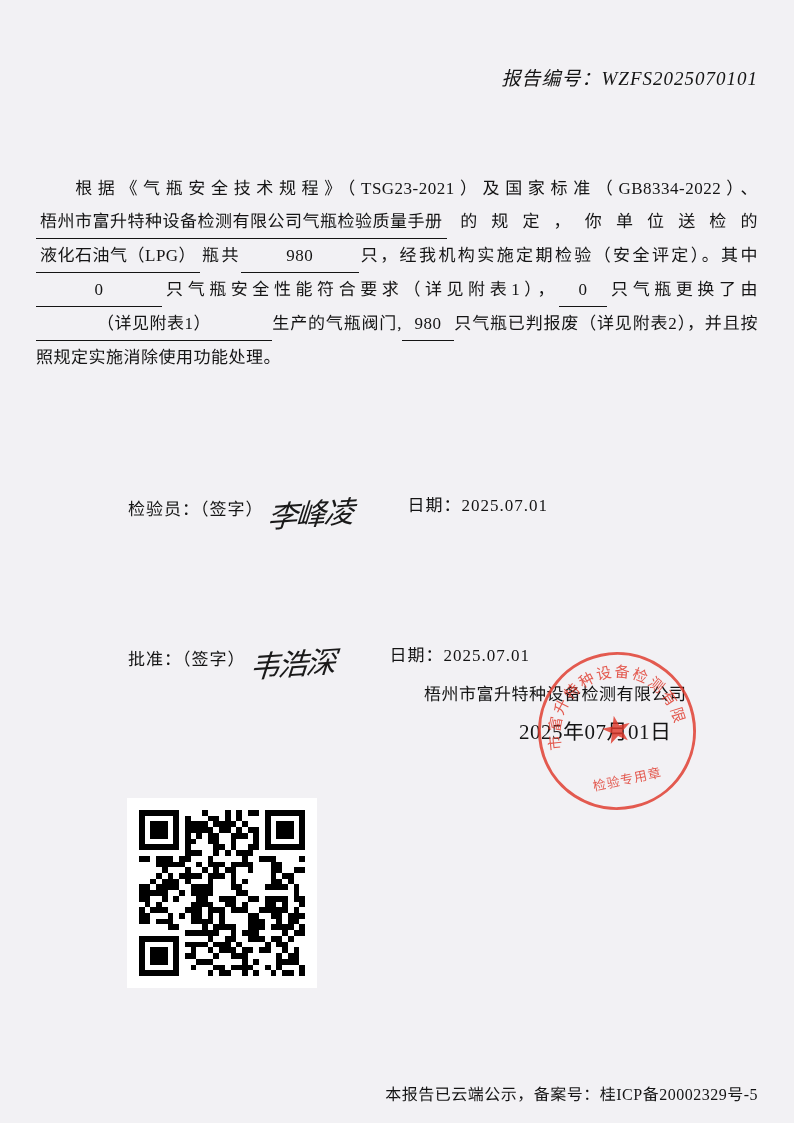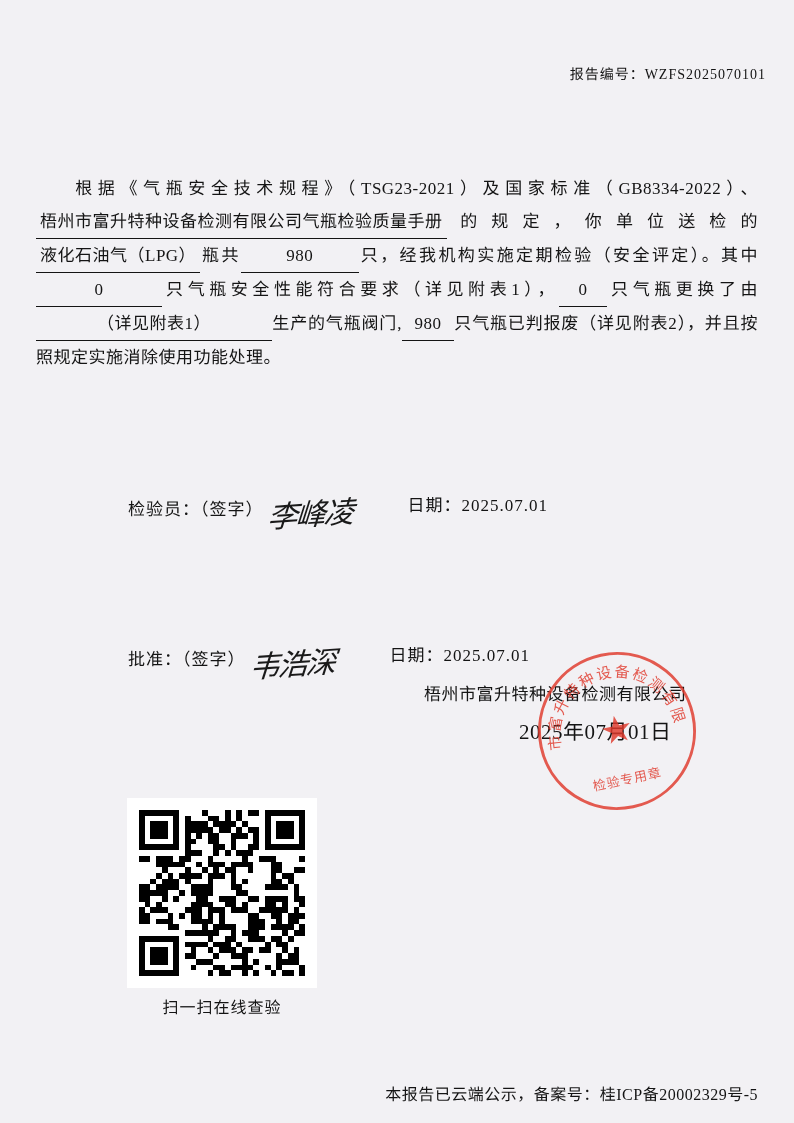--- a/index.html
+++ b/index.html
@@ -27,24 +27,25 @@
     width: 794px;
     text-align: center;
     font-size: 30px;
     font-weight: bold;
     letter-spacing: 2px;
     font-family: "Liberation Serif", "DejaVu Serif", serif;
   }
   .report-no {
     position: absolute;
     top: 63px;
-    right: 28px;
-    font-size: 14px;
+    right: 36px;
+    font-size: 19px;
     letter-spacing: 1px;
     font-family: "Liberation Serif", "DejaVu Serif", serif;
+    font-style: italic;
   }
   .client {
     position: absolute;
     top: 120px;
     left: 36px;
     font-size: 17px;
     letter-spacing: 1px;
   }
   .client .name {
     border-bottom: 1px solid #141414;
@@ -1080,16 +1081,15 @@
         <i style="background: transparent;"></i>
         <i style="background: transparent;"></i>
         <i></i>
         <i style="background: transparent;"></i>
         <i></i>
         <i></i>
         <i style="background: transparent;"></i>
         <i></i>
       </div>
   </div>
-  <div class="qr-caption">扫一扫在线查验</div>
 
   <div class="footer">本报告已云端公示，备案号：桂ICP备20002329号-5</div>
 </div>
 
 </body></html>

